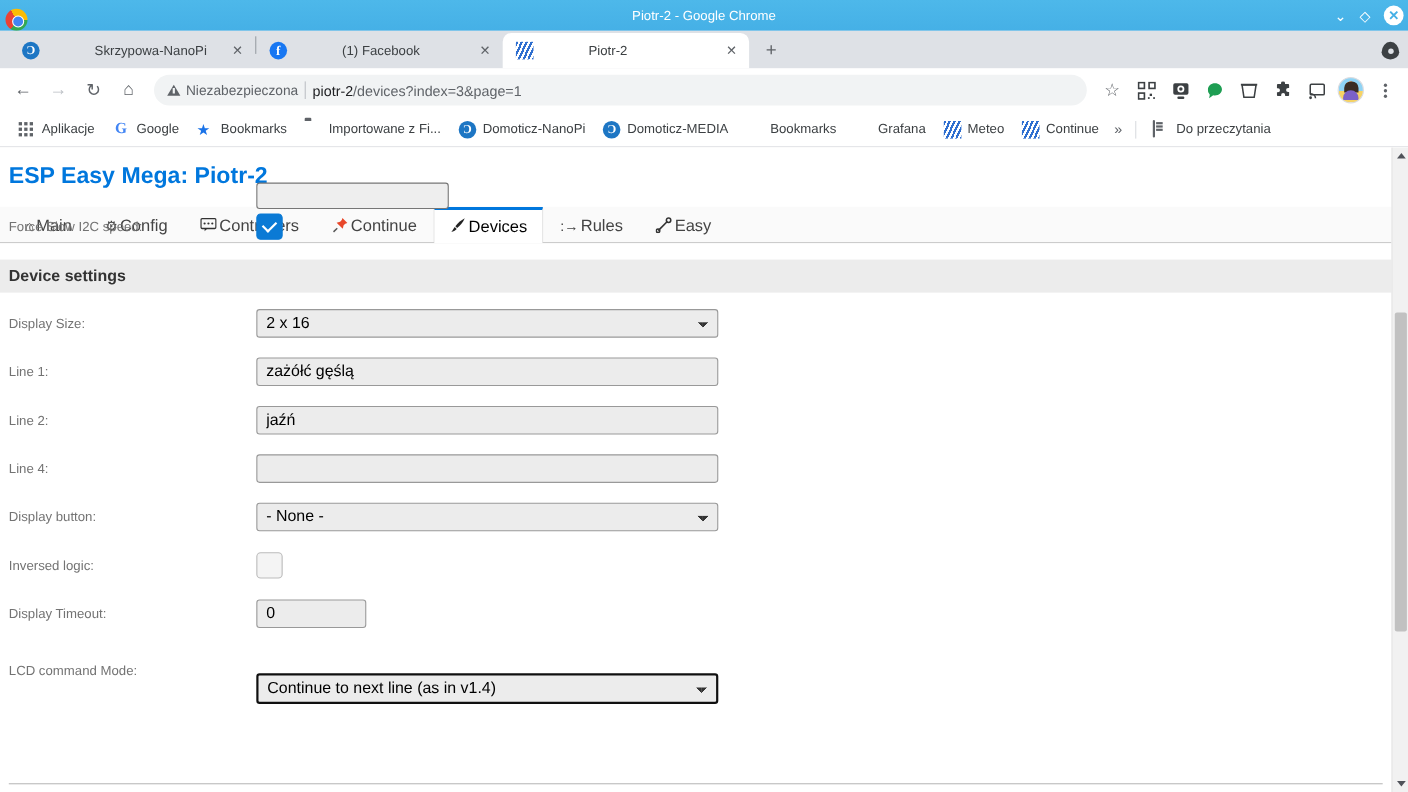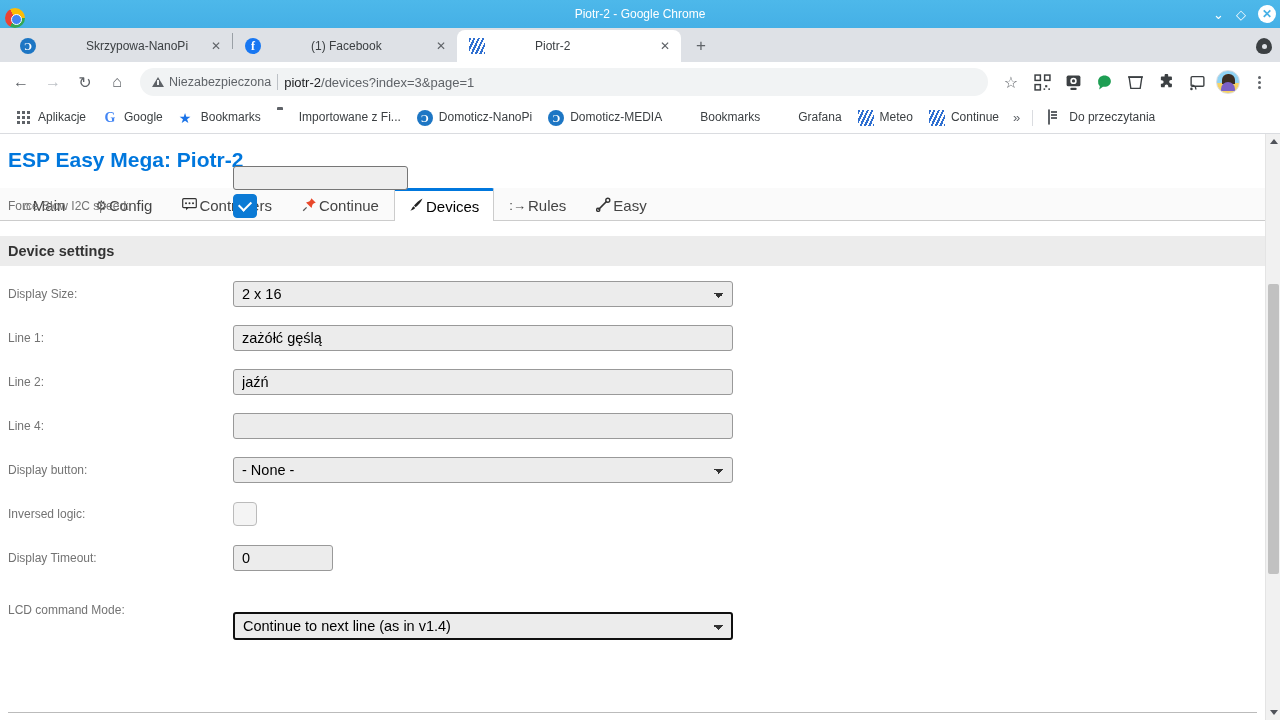--- a/index.html
+++ b/index.html
@@ -290,21 +290,21 @@
   input.txt, select.sel {
     font-family: "Liberation Sans", sans-serif;
     font-size: 14.5px; color: #000;
     background: #ececec;
     border: 1px solid #999;
     border-radius: 3px;
     height: 26px;
     padding: 0 8px;
     outline: none;
   }
-  input.txt.wide, select.sel.wide { width: 500px; }
+  input.txt.wide, select.sel.wide { width: 420px; }
   input.txt.small { width: 100px; }
   select.sel {
     -webkit-appearance: none; appearance: none;
     padding-right: 22px;
     background-image:
       linear-gradient(45deg, transparent 50%, #333 50%),
       linear-gradient(135deg, #333 50%, transparent 50%);
     background-position: calc(100% - 13px) 11px, calc(100% - 8px) 11px;
     background-size: 5px 5px, 5px 5px;
     background-repeat: no-repeat;

